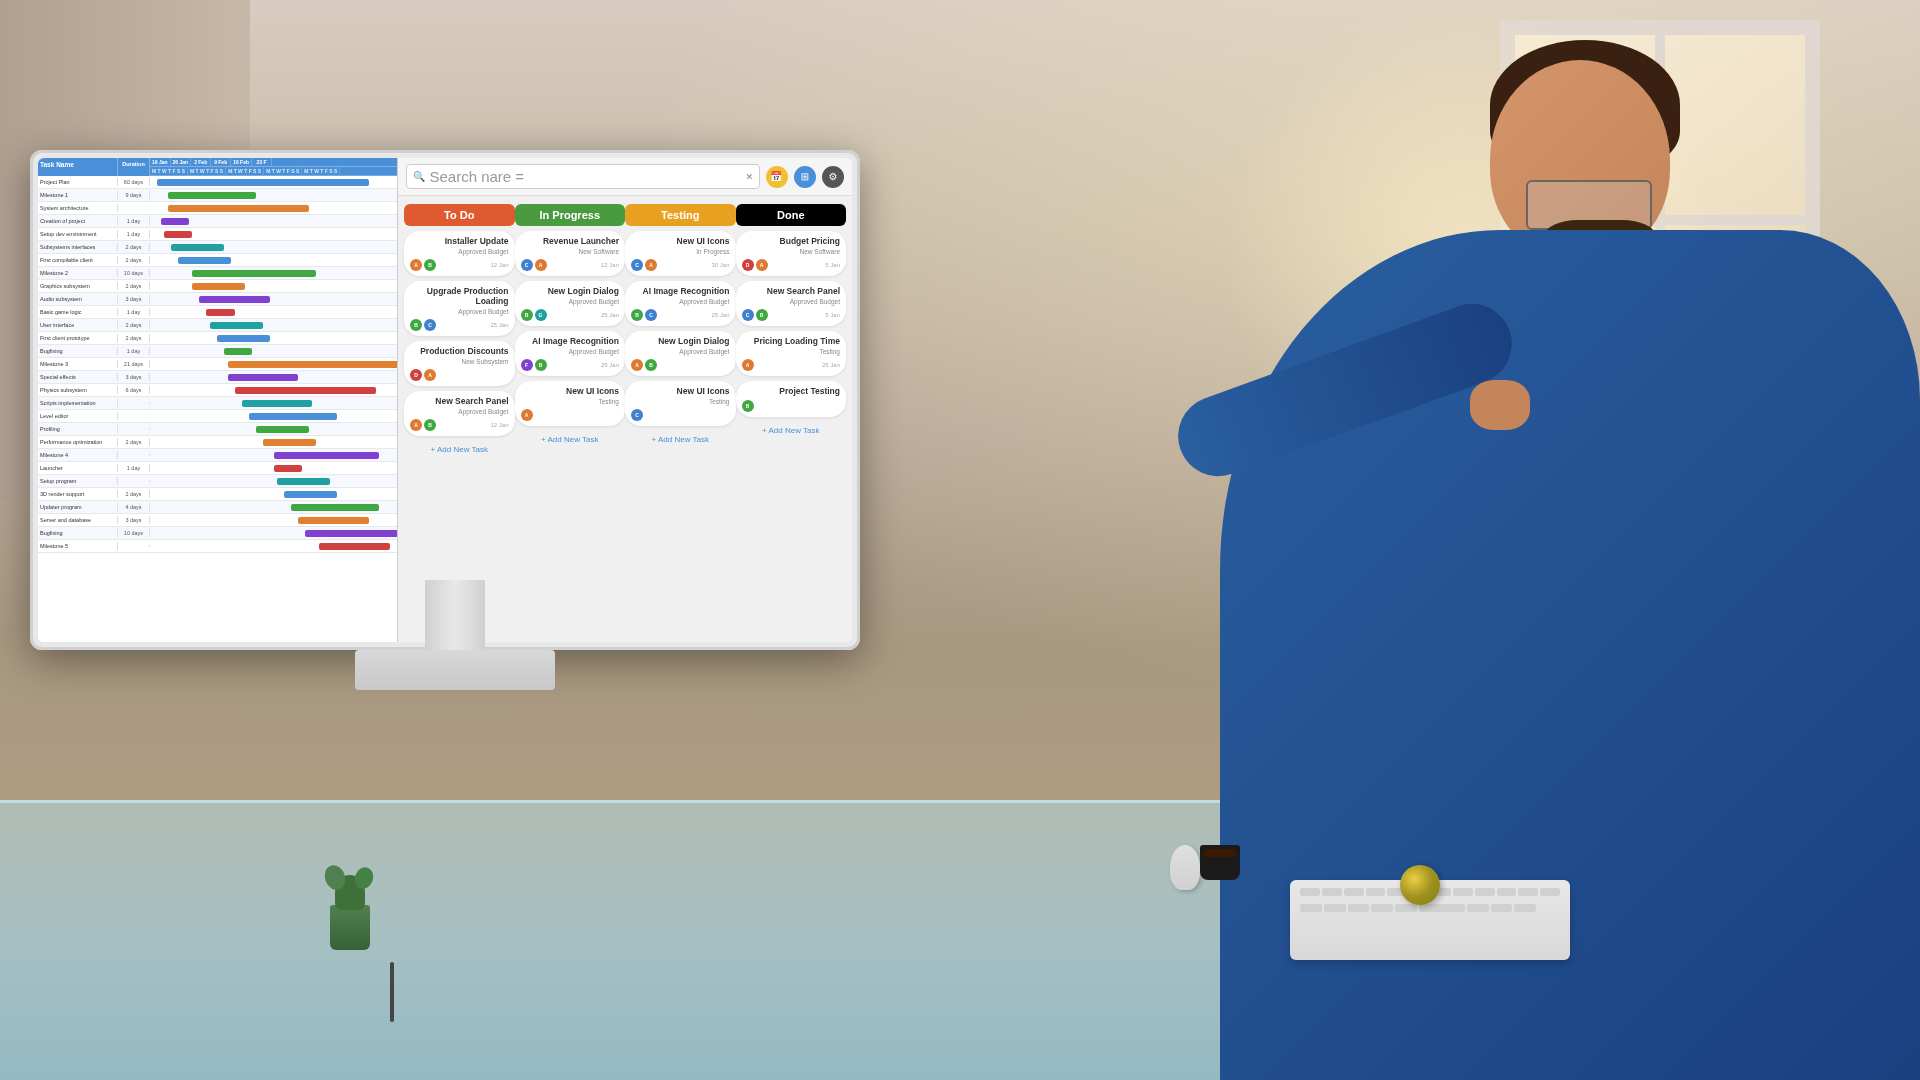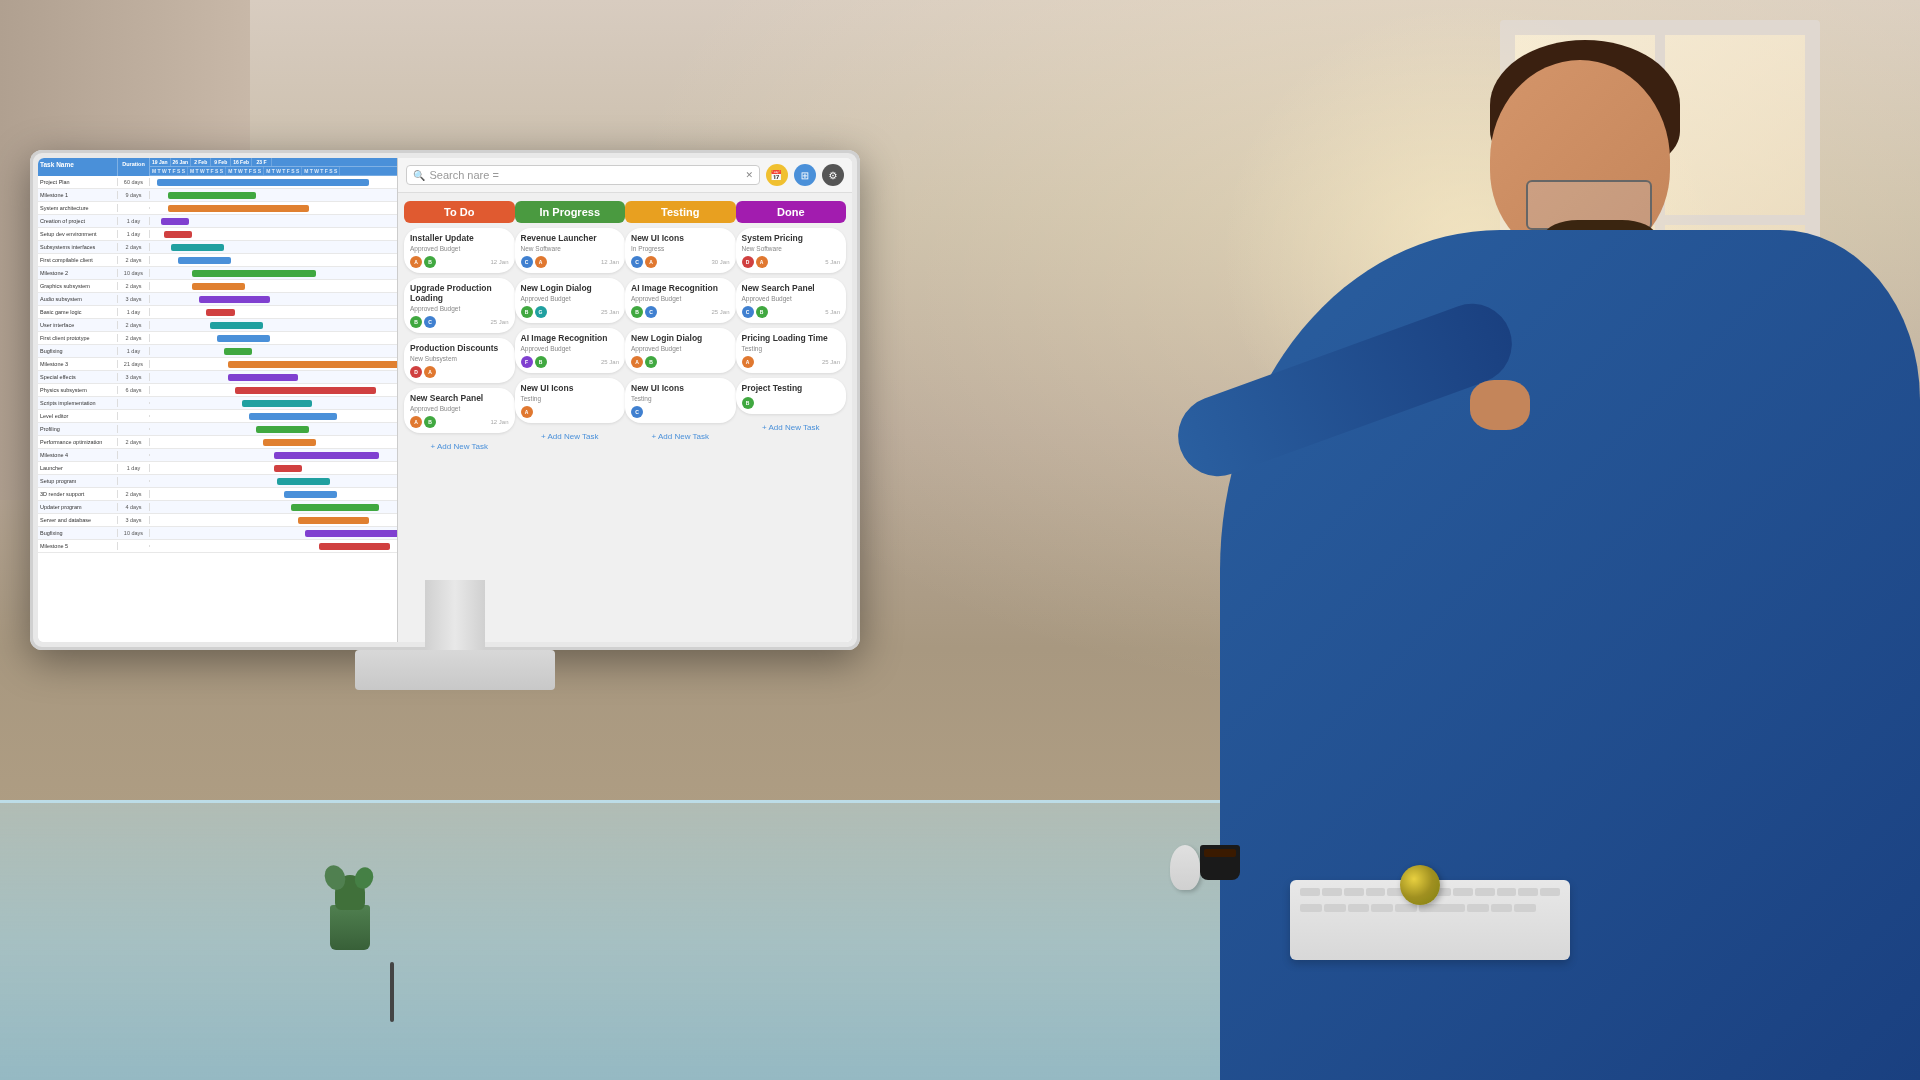--- a/index.html
+++ b/index.html
@@ -199,21 +199,21 @@
       flex: 1;
       gap: 4px;
     }
 
     .search-icon {
       color: #888;
       font-size: 10px;
     }
 
     .search-text {
-      font-size: 11px;
+      font-size: 15px;
       color: #999;
       flex: 1;
     }
 
     .search-x {
       color: #888;
       font-size: 9px;
       cursor: pointer;
     }
 
@@ -253,28 +253,29 @@
       padding: 5px 8px;
       text-align: center;
       font-weight: bold;
       font-size: 11px;
       color: white;
     }
 
     .col-todo { background: #e05a30; }
     .col-inprogress { background: #4a9a40; }
     .col-testing { background: #e8a020; }
-    .col-done { background: #a21caf; }
+    .col-done { background: #000000; }
 
     .kanban-card {
       background: white;
       border-radius: 16px;
       padding: 5px 6px;
       box-shadow: 0 1px 3px rgba(0,0,0,0.1);
       font-size: 8px;
+      text-align: right;
     }
 
     .card-title {
       font-weight: bold;
       font-size: 8.5px;
       color: #333;
       margin-bottom: 2px;
     }
 
     .card-subtitle {
@@ -932,21 +933,21 @@
                     <div class="avatar-dot av-blue">C</div>
                   </div>
             <div class="card-date"></div>
           </div>
         </div>
       <div class="add-task">+ Add New Task</div>
             </div>
             <div class="kanban-col">
               <div class="col-header col-done">Done</div>
         <div class="kanban-card">
-          <div class="card-title">System Pricing</div>
+          <div class="card-title">Budget Pricing</div>
           <div class="card-subtitle">New Software</div>
           <div class="card-footer">
             <div class="card-avatars">
                     <div class="avatar-dot av-red">D</div>
                     <div class="avatar-dot av-orange">A</div>
                   </div>
             <div class="card-date">5 Jan</div>
           </div>
         </div>
 

